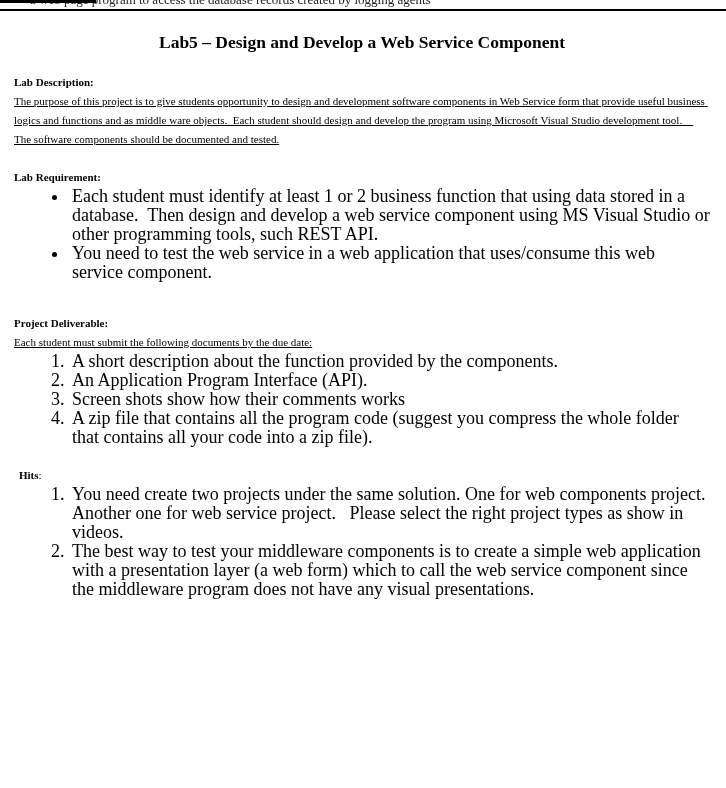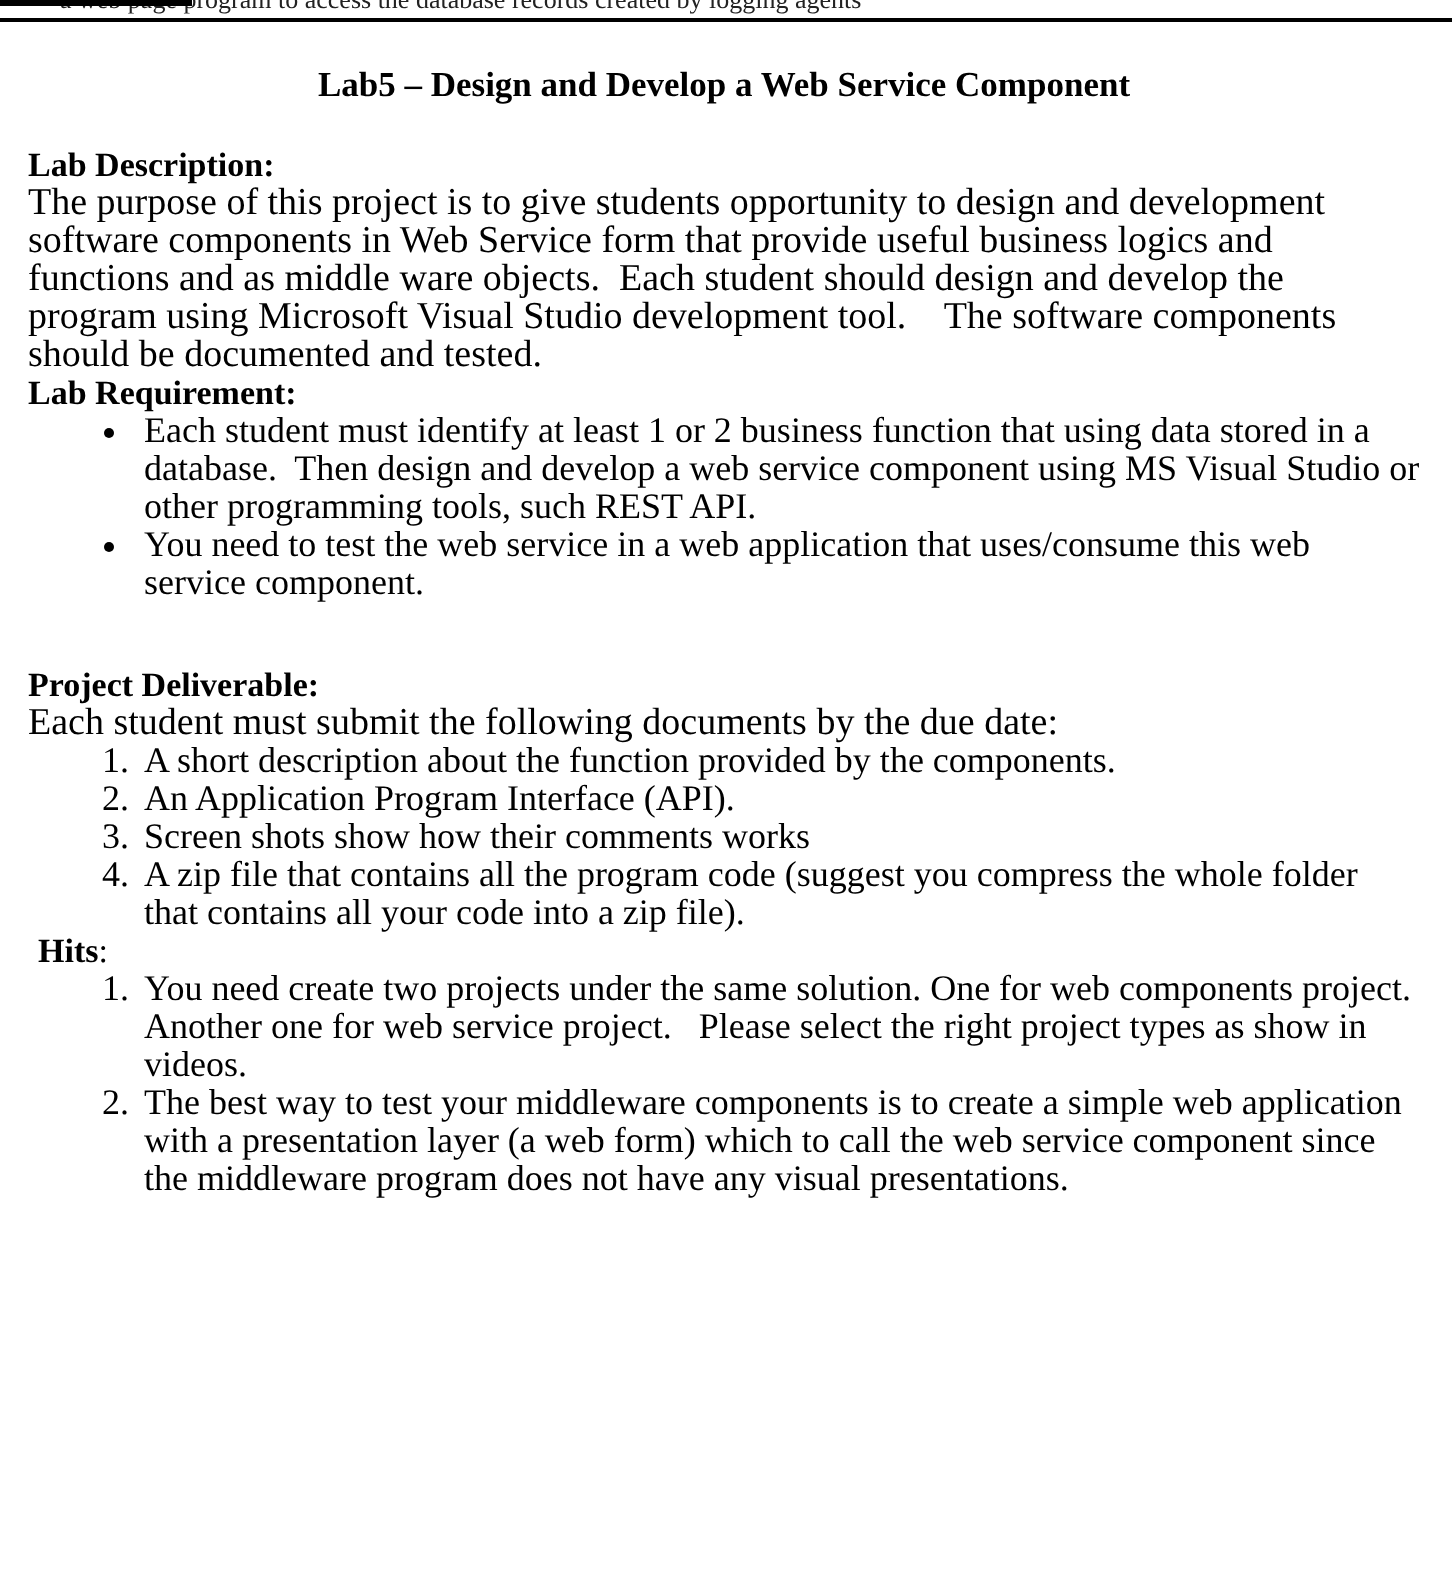--- a/index.html
+++ b/index.html
@@ -44,40 +44,41 @@
     color: #222;
   }
   .title {
     font-size: 17.5px;
     font-weight: bold;
     text-align: center;
     margin: 21px 0 0 0;
   }
   .heading {
     font-weight: bold;
-    font-size: 17px;
+    font-size: 11px;
     line-height: 19px;
   }
   p {
     margin: 0;
-    font-size: 19px;
+    font-size: 11px;
     line-height: 19px;
     white-space: pre-wrap;
+    text-decoration: underline;
   }
   ul, ol {
     margin: 0;
     padding-left: 55px;
   }
   li {
     font-size: 18px;
     line-height: 19px;
     white-space: pre-wrap;
     padding-left: 3px;
   }
-  .sec { }
+  .sec { margin-top: 19px; }
   .sec-description { margin-top: 20px; }
   .sec-deliverable { margin-top: 32px; }
   .sec-hits { }
   .sec-hits .heading { padding-left: 5px; }
   .colon { font-weight: normal; }
 </style>
 </head>
 <body>
 
 <div class="page">

